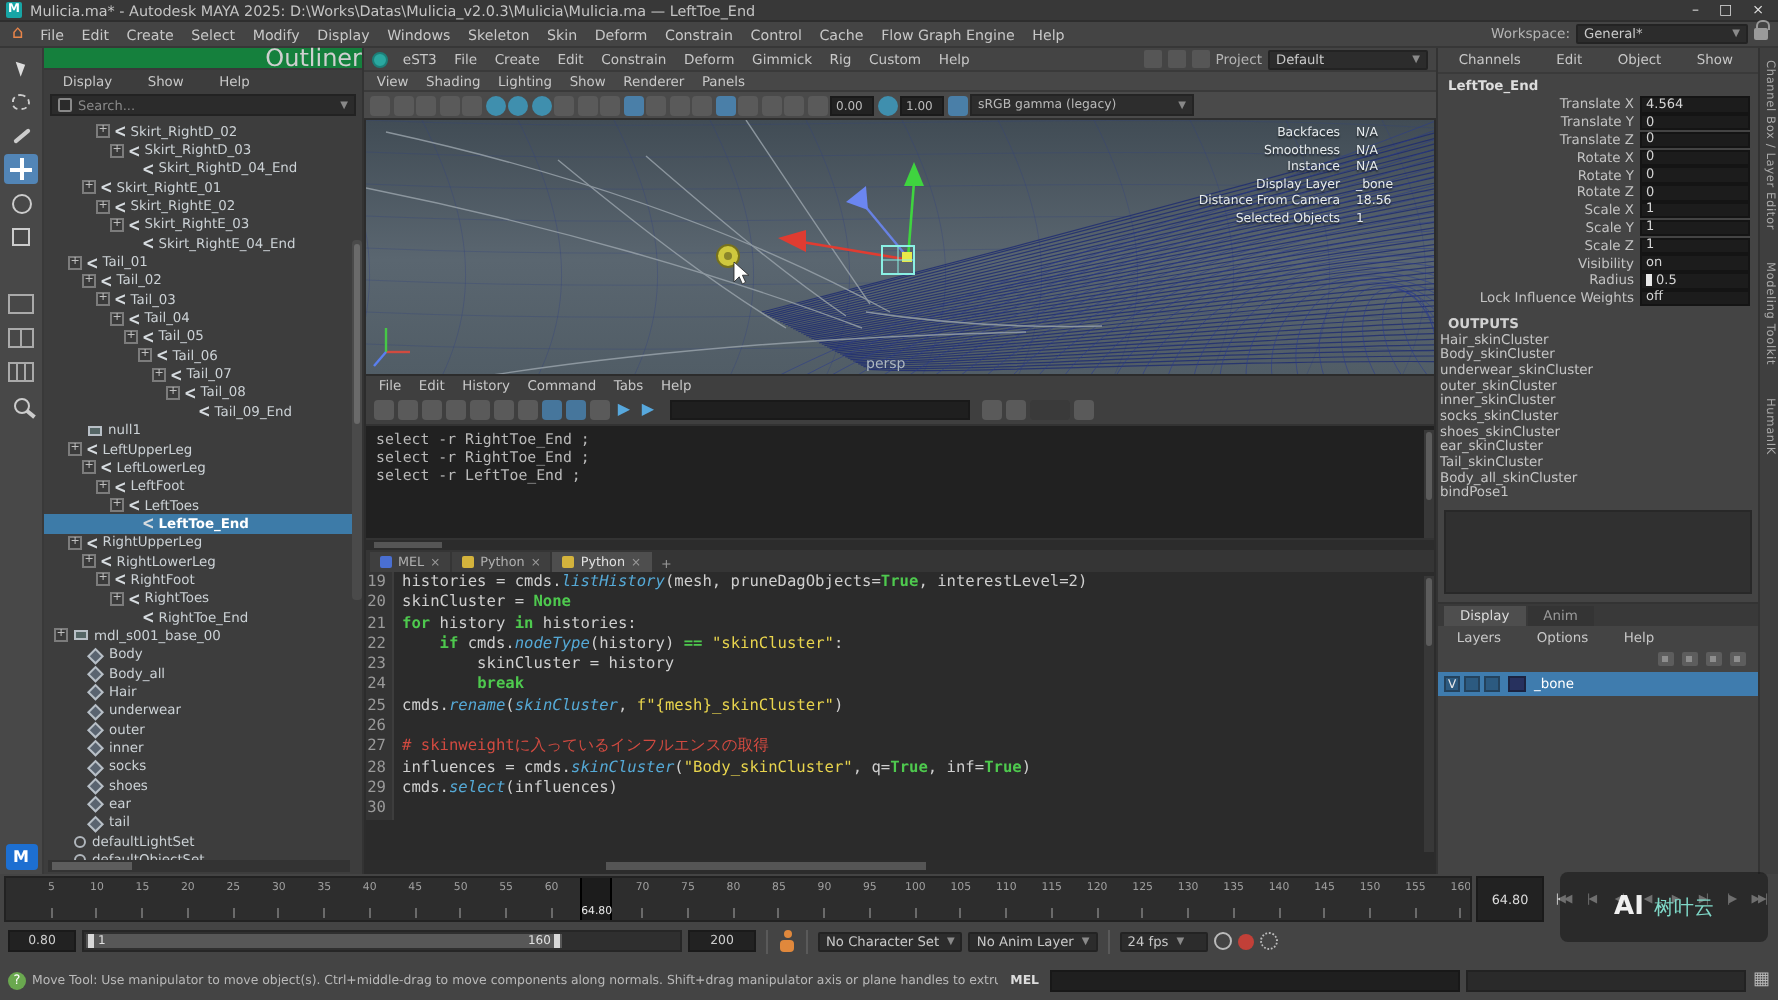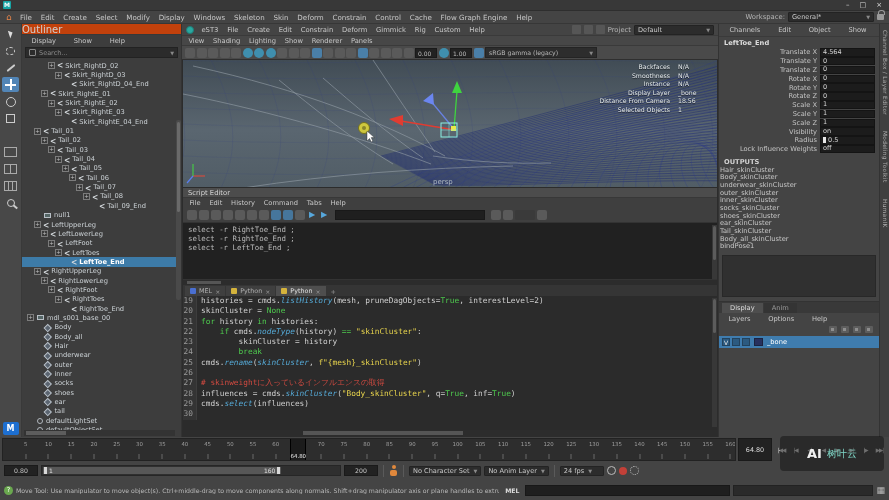--- a/index.html
+++ b/index.html
@@ -30,21 +30,21 @@
 .rotgl{width:10px;height:10px;border:1.5px solid #ccc;border-radius:50%}
 .scalegl{width:9px;height:9px;border:1.5px solid #ccc}
 .laygl{width:13px;height:10px;border:1px solid #aaa;display:flex}
 .laygl i{flex:1;border-right:1px solid #aaa}
 .laygl i:last-child{border-right:none}
 .maggl{width:8px;height:8px;border:1.5px solid #ccc;border-radius:50%;position:relative}
 .maggl:after{content:"";position:absolute;width:5px;height:1.5px;background:#ccc;bottom:-2px;right:-4px;transform:rotate(40deg)}
 .mtask{margin-top:auto;margin-bottom:2px;width:16px;height:13px;background:#1d6fd1;color:#fff;font-size:8px;font-weight:bold;text-align:center;line-height:13px;border-radius:2px}
 
 .outliner{width:160px;background:#3d3d3d;border-right:1px solid #333;display:flex;flex-direction:column}
-.panel-title{height:11px;background:#c2410c;text-align:left;font-size:10px;color:#cfcfcf;line-height:11px;border-bottom:1px solid #383838}
+.panel-title{height:11px;background:#15803d;text-align:right;font-size:12px;color:#cfcfcf;line-height:11px;border-bottom:1px solid #383838}
 .omenu{display:flex;font-size:6.7px;padding:1px 5px;gap:9px;height:11px;align-items:center}
 .searchrow{display:flex;align-items:center;margin:1px 3px 2px;background:#2b2b2b;border:1px solid #222;height:11px;font-size:6.5px;color:#8a8a8a;padding:0 3px;gap:3px}
 .filtic{width:7px;height:7px;border:1px solid #888;border-radius:1px}
 .searchrow .arr{margin-left:auto;font-size:5px;color:#888}
 .tree{flex:1;overflow:hidden;position:relative;font-size:6.7px;color:#ccd2d6;padding-top:1px}
 .trow{height:9.35px;display:flex;align-items:center;white-space:nowrap;padding-left:3px}
 .trow.selected{background:#3d7ba8;color:#fff;font-weight:bold}
 .tg{width:7px;height:7px;border:1px solid #7c7c7c;background:#3a3a3a;font-size:5.5px;line-height:5px;text-align:center;color:#c0c0c0;margin-right:2px;flex:none}
 .tgsp{width:7px;margin-right:2px;flex:none}
 .jic{color:#d6dbdf;font-weight:bold;margin-right:2px;font-size:7.5px;transform:scaleY(1.2);flex:none}
@@ -90,21 +90,21 @@
 .se-tab{padding:1px 5px;background:#3f3f3f;margin-right:1px;display:flex;gap:3px;color:#b0b0b0;align-items:center;height:10px}
 .se-tab.active{background:#4e4e4e;color:#e0e0e0}
 .tabic{width:6px;height:6px;border-radius:1px}
 .tabic.mel{background:#4a6fd1}
 .tabic.py{background:#d4b33c}
 .se-tab .x{color:#999;font-size:6px}
 .tab-add{padding:0 4px;color:#999}
 .se-code{flex:1;background:#2b2b2b;font-family:"DejaVu Sans Mono",monospace;font-size:7.8px;overflow:hidden;position:relative}
 .crow{display:flex;line-height:10.3px;white-space:pre}
 .ln{width:14px;background:#343434;color:#9a9a9a;text-align:right;padding-right:3px;flex:none;border-right:1px solid #3d3d3d;margin-right:4px}
-.c-p{color:#cfcfcf}.c-k{color:#4ec94e;font-weight:normal}.c-s{color:#e8d44d}.c-c{color:#d14a40}.c-f{color:#55a9d6;font-style:italic}
+.c-p{color:#cfcfcf}.c-k{color:#4ec94e;font-weight:bold}.c-s{color:#e8d44d}.c-c{color:#d14a40}.c-f{color:#55a9d6;font-style:italic}
 .vscroll{position:absolute;right:0;top:2px;width:5px;height:96%;background:#383838}
 .vscroll i{display:block;margin:1px;height:34px;background:#5c5c5c;border-radius:2px}
 .se-bscroll{height:6px;background:#2c2c2c;display:flex;align-items:center}
 .se-bscroll i{width:160px;height:4px;background:#555;margin-left:120px}
 
 .rightpanel{width:161px;background:#444;border-left:1px solid #333;display:flex;flex-direction:column;font-size:6.7px}
 .cb-menu{height:13px;display:flex;gap:9px;padding:0 6px;align-items:center;border-bottom:1px solid #3a3a3a}
 .cb-node{font-weight:bold;color:#ddd;padding:2px 5px 1px}
 .attr-row{display:flex;justify-content:flex-end;align-items:center;height:8.8px}
 .attr-label{color:#c3c3c3;margin-right:3px;white-space:nowrap}
@@ -161,20 +161,21 @@
 .watermark{position:absolute;left:780px;top:436px;width:104px;height:35px;background:rgba(15,15,15,.5);border-radius:4px;display:flex;align-items:center;justify-content:center;gap:5px;z-index:50}
 .watermark b{color:#f0f0f0;font-size:13px}
 .watermark span{color:#7fd8c8;font-size:10px}
 svg text{font-family:"DejaVu Sans",sans-serif}
 </style>
 </head>
 <body>
 
 <div class="titlebar">
   <div class="mayalogo">M</div>
+  <span>Mulicia.ma* - Autodesk MAYA 2025: D:\Works\Datas\Mulicia_v2.0.3\Mulicia\Mulicia.ma  —  LeftToe_End</span>
   <div class="winbtns">
     <span>–</span>
     <span>□</span>
     <span>×</span>
   </div>
 </div>
 
 <div class="menubar">
   <span class="home">⌂</span>
   <span style="display:flex">
@@ -730,21 +731,20 @@
             <span>18.56</span>
           </div>
           <div class="hudrow">
             <b>Selected Objects</b>
             <span>1</span>
           </div>
         </div>
     </div>
 
     <div class="se">
-      <div class="se-title">Script Editor</div>
       <div class="se-menu">
           <span class="mi">File</span>
           <span class="mi">Edit</span>
           <span class="mi">History</span>
           <span class="mi">Command</span>
           <span class="mi">Tabs</span>
           <span class="mi">Help</span>
         </div>
       <div class="se-toolbar">
         <span id="seicons" style="display:flex;gap:2px">

